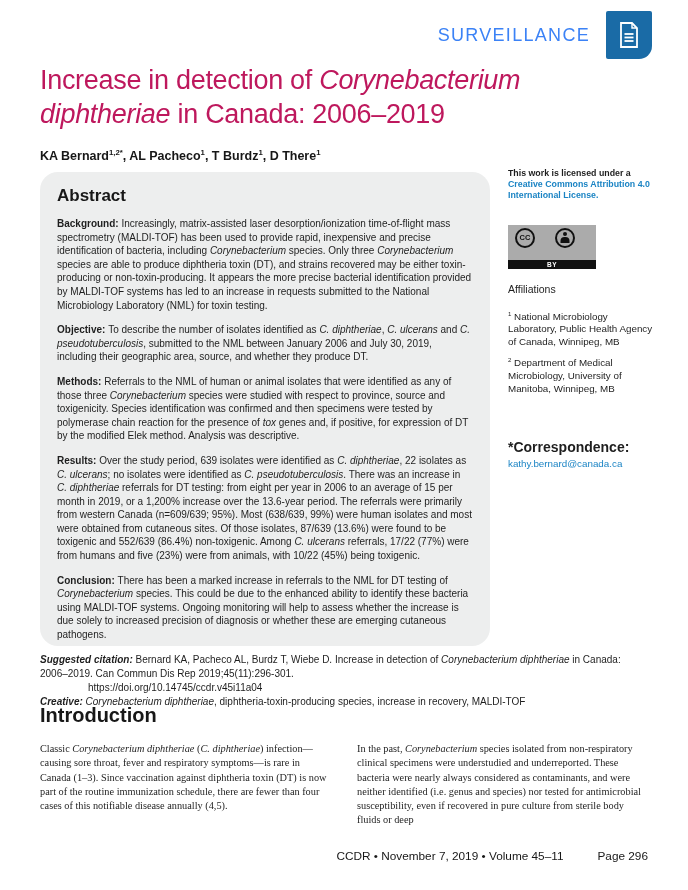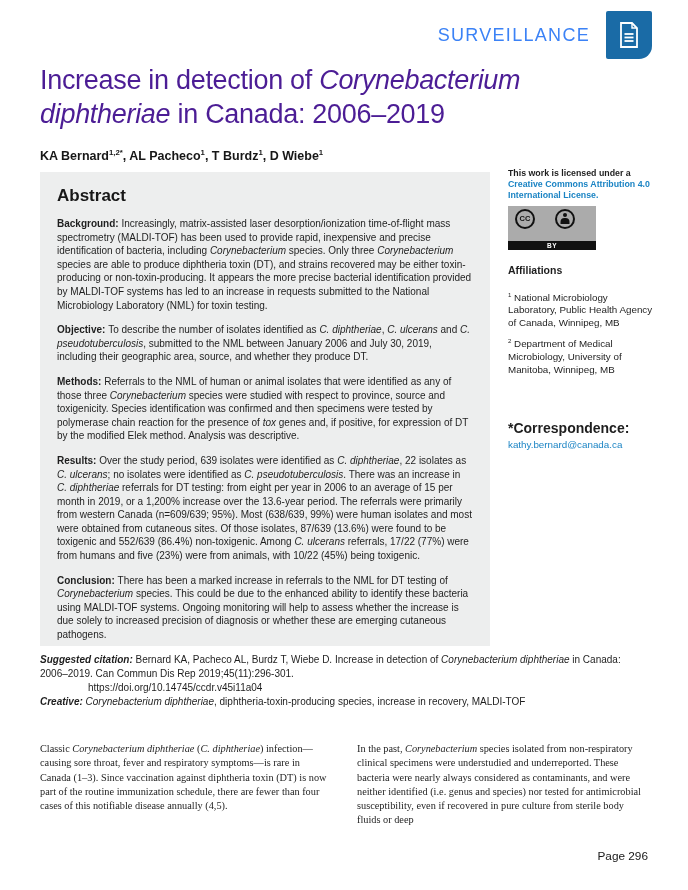--- a/index.html
+++ b/index.html
@@ -7,46 +7,46 @@
         font-family:"Liberation Sans","DejaVu Sans",sans-serif;color:#1e1e1e;}
 
   
   .header{position:absolute;top:11px;right:36px;display:flex;align-items:center;gap:16px;}
   .kicker{font-size:18px;letter-spacing:1.3px;color:#3b82f6;}
   .doc-badge{width:46px;height:48px;background:#1a6ba6;border-radius:2px 2px 13px 2px;
              display:flex;align-items:center;justify-content:center;}
 
   
   .title{position:absolute;left:40px;top:63px;margin:0;width:570px;
-         font-size:27px;line-height:34px;font-weight:400;letter-spacing:-0.3px;color:#4c1d95;}
+         font-size:27px;line-height:34px;font-weight:400;letter-spacing:-0.3px;color:#be185d;}
   .tline{display:block;}
   .authors{position:absolute;left:40px;top:149px;font-size:12.5px;font-weight:700;color:#171717;}
 
   
   .abstract-box{position:absolute;left:40px;top:172px;width:450px;height:474px;
-                background:#edeeee;box-sizing:border-box;padding:14px 17px;overflow:hidden;}
+                background:#edeeee;box-sizing:border-box;padding:14px 17px;overflow:hidden;border-radius:18px;}
   .abstract-box h2{margin:0 0 11px;font-size:17px;font-weight:700;color:#171717;}
   .abstract-box p{margin:0 0 11px;font-size:10px;line-height:13.6px;}
 
   
   .sidebar{position:absolute;left:508px;top:168px;width:150px;}
   .license{margin:0;font-size:8.8px;line-height:11.2px;font-weight:700;}
-  .cc-badge{margin-top:4px;width:88px;height:44px;background:#ababab;position:relative;}
+  .cc-badge{margin-top:23px;width:88px;height:44px;background:#ababab;position:relative;}
   .cc-circle{position:absolute;top:3px;width:16px;height:16px;border:2.5px solid #111;
              border-radius:50%;background:#ababab;display:flex;align-items:center;justify-content:center;
              font-size:7.5px;font-weight:700;color:#111;}
   .cc-circle.cc{left:7px;}
   .cc-circle.person{left:47px;}
   .p-head{position:absolute;top:2.5px;left:50%;transform:translateX(-50%);
           width:4px;height:4px;border-radius:50%;background:#111;}
   .p-body{position:absolute;top:7.5px;left:50%;transform:translateX(-50%);
           width:9px;height:6px;background:#111;border-radius:4px 4px 0 0;}
   .cc-bar{position:absolute;left:0;right:0;bottom:0;height:9px;background:#111;color:#fff;
           font-size:6.5px;font-weight:700;text-align:center;line-height:10px;letter-spacing:0.6px;}
-  .sidebar h3{margin:14px 0 0;font-size:10.5px;font-weight:700;}
+  .sidebar h3{margin:14px 0 0;font-size:10.5px;font-weight:400;}
   .aff{margin:16px 0 0;font-size:9.8px;line-height:12.6px;}
   .aff + .aff{margin-top:9px;}
   .corr{margin:44px 0 0;font-size:14px;font-weight:700;}
   .email{display:block;margin-top:3px;font-size:9.8px;color:#1b84c4;text-decoration:none;cursor:pointer;}
 
   
   .citation{position:absolute;left:40px;top:653px;width:610px;font-size:10px;line-height:14px;}
   .citation p{margin:0;}
   .doi{display:block;color:#1e1e1e;text-decoration:none;cursor:pointer;padding-left:48px;}
 
@@ -80,21 +80,21 @@
         <line x1="6.5" y1="19" x2="15.5" y2="19" stroke="#ffffff" stroke-width="1.8"></line>
       </svg>
     </div>
   </div>
 
   <h1 class="title">
     <span class="tline"><span>Increase in detection of </span><span class="i">Corynebacterium</span></span>
     <span class="tline"><span class="i">diphtheriae</span><span> in Canada: 2006–2019</span></span>
   </h1>
 
-  <div class="authors"><span>KA Bernard</span><span class="sup">1,2*</span><span>, AL Pacheco</span><span class="sup">1</span><span>, T Burdz</span><span class="sup">1</span><span>, D Wiebe</span><span class="sup">1</span></div>
+  <div class="authors"><span>KA Bernard</span><span class="sup">1,2*</span><span>, AL Pacheco</span><span class="sup">1</span><span>, T Burdz</span><span class="sup">1</span><span>, D There</span><span class="sup">1</span></div>
 
   <div class="abstract-box">
     <h2>Abstract</h2>
     <p><span class="b">Background: </span><span>Increasingly, matrix-assisted laser desorption/ionization time-of-flight mass spectrometry (MALDI-TOF) has been used to provide rapid, inexpensive and precise identification of bacteria, including </span><span class="i">Corynebacterium</span><span> species. Only three </span><span class="i">Corynebacterium</span><span> species are able to produce diphtheria toxin (DT), and strains recovered may be either toxin-producing or non-toxin-producing. It appears the more precise bacterial identification provided by MALDI-TOF systems has led to an increase in requests submitted to the National Microbiology Laboratory (NML) for toxin testing.</span></p>
     <p><span class="b">Objective: </span><span>To describe the number of isolates identified as </span><span class="i">C. diphtheriae</span><span>, </span><span class="i">C. ulcerans</span><span> and </span><span class="i">C. pseudotuberculosis</span><span>, submitted to the NML between January 2006 and July 30, 2019, including their geographic area, source, and whether they produce DT.</span></p>
     <p><span class="b">Methods: </span><span>Referrals to the NML of human or animal isolates that were identified as any of those three </span><span class="i">Corynebacterium</span><span> species were studied with respect to province, source and toxigenicity. Species identification was confirmed and then specimens were tested by polymerase chain reaction for the presence of </span><span class="i">tox</span><span> genes and, if positive, for expression of DT by the modified Elek method. Analysis was descriptive.</span></p>
     <p><span class="b">Results: </span><span>Over the study period, 639 isolates were identified as </span><span class="i">C. diphtheriae</span><span>, 22 isolates as </span><span class="i">C. ulcerans</span><span>; no isolates were identified as </span><span class="i">C. pseudotuberculosis</span><span>. There was an increase in </span><span class="i">C. diphtheriae</span><span> referrals for DT testing: from eight per year in 2006 to an average of 15 per month in 2019, or a 1,200% increase over the 13.6-year period. The referrals were primarily from western Canada (n=609/639; 95%). Most (638/639, 99%) were human isolates and most were obtained from cutaneous sites. Of those isolates, 87/639 (13.6%) were found to be toxigenic and 552/639 (86.4%) non-toxigenic. Among </span><span class="i">C. ulcerans</span><span> referrals, 17/22 (77%) were from humans and five (23%) were from animals, with 10/22 (45%) being toxigenic.</span></p>
     <p><span class="b">Conclusion: </span><span>There has been a marked increase in referrals to the NML for DT testing of </span><span class="i">Corynebacterium</span><span> species. This could be due to the enhanced ability to identify these bacteria using MALDI-TOF systems. Ongoing monitoring will help to assess whether the increase is due solely to increased precision of diagnosis or whether these are emerging cutaneous pathogens.</span></p>
   </div>
 
@@ -116,23 +116,25 @@
     <p class="corr">*Correspondence:</p>
     <a class="email">kathy.bernard@canada.ca</a>
   </aside>
 
   <div class="citation">
     <p><span class="b i">Suggested citation: </span><span>Bernard KA, Pacheco AL, Burdz T, Wiebe D. Increase in detection of </span><span class="i">Corynebacterium diphtheriae</span><span> in Canada: 2006–2019. Can Commun Dis Rep 2019;45(11):296-301.</span></p>
     <a class="doi">https://doi.org/10.14745/ccdr.v45i11a04</a>
     <p><span class="b i">Creative: </span><span class="i">Corynebacterium diphtheriae</span><span>, diphtheria-toxin-producing species, increase in recovery, MALDI-TOF</span></p>
   </div>
 
+  <h2 class="intro-h">Introduction</h2>
 
   <div class="columns">
     <p class="col"><span>Classic </span><span class="i">Corynebacterium diphtheriae</span><span> (</span><span class="i">C. diphtheriae</span><span>) infection—causing sore throat, fever and respiratory symptoms—is rare in Canada (1–3). Since vaccination against diphtheria toxin (DT) is now part of the routine immunization schedule, there are fewer than four cases of this notifiable disease annually (4,5).</span></p>
     <p class="col"><span>In the past, </span><span class="i">Corynebacterium</span><span> species isolated from non-respiratory clinical specimens were understudied and underreported. These bacteria were nearly always considered as contaminants, and were neither identified (i.e. genus and species) nor tested for antimicrobial susceptibility, even if recovered in pure culture from sterile body fluids or deep</span></p>
   </div>
 
   <div class="footer">
+    <span>CCDR • November 7, 2019 • Volume 45–11</span>
     <span>Page 296</span>
   </div>
 
 </div>
 
 </body></html>

